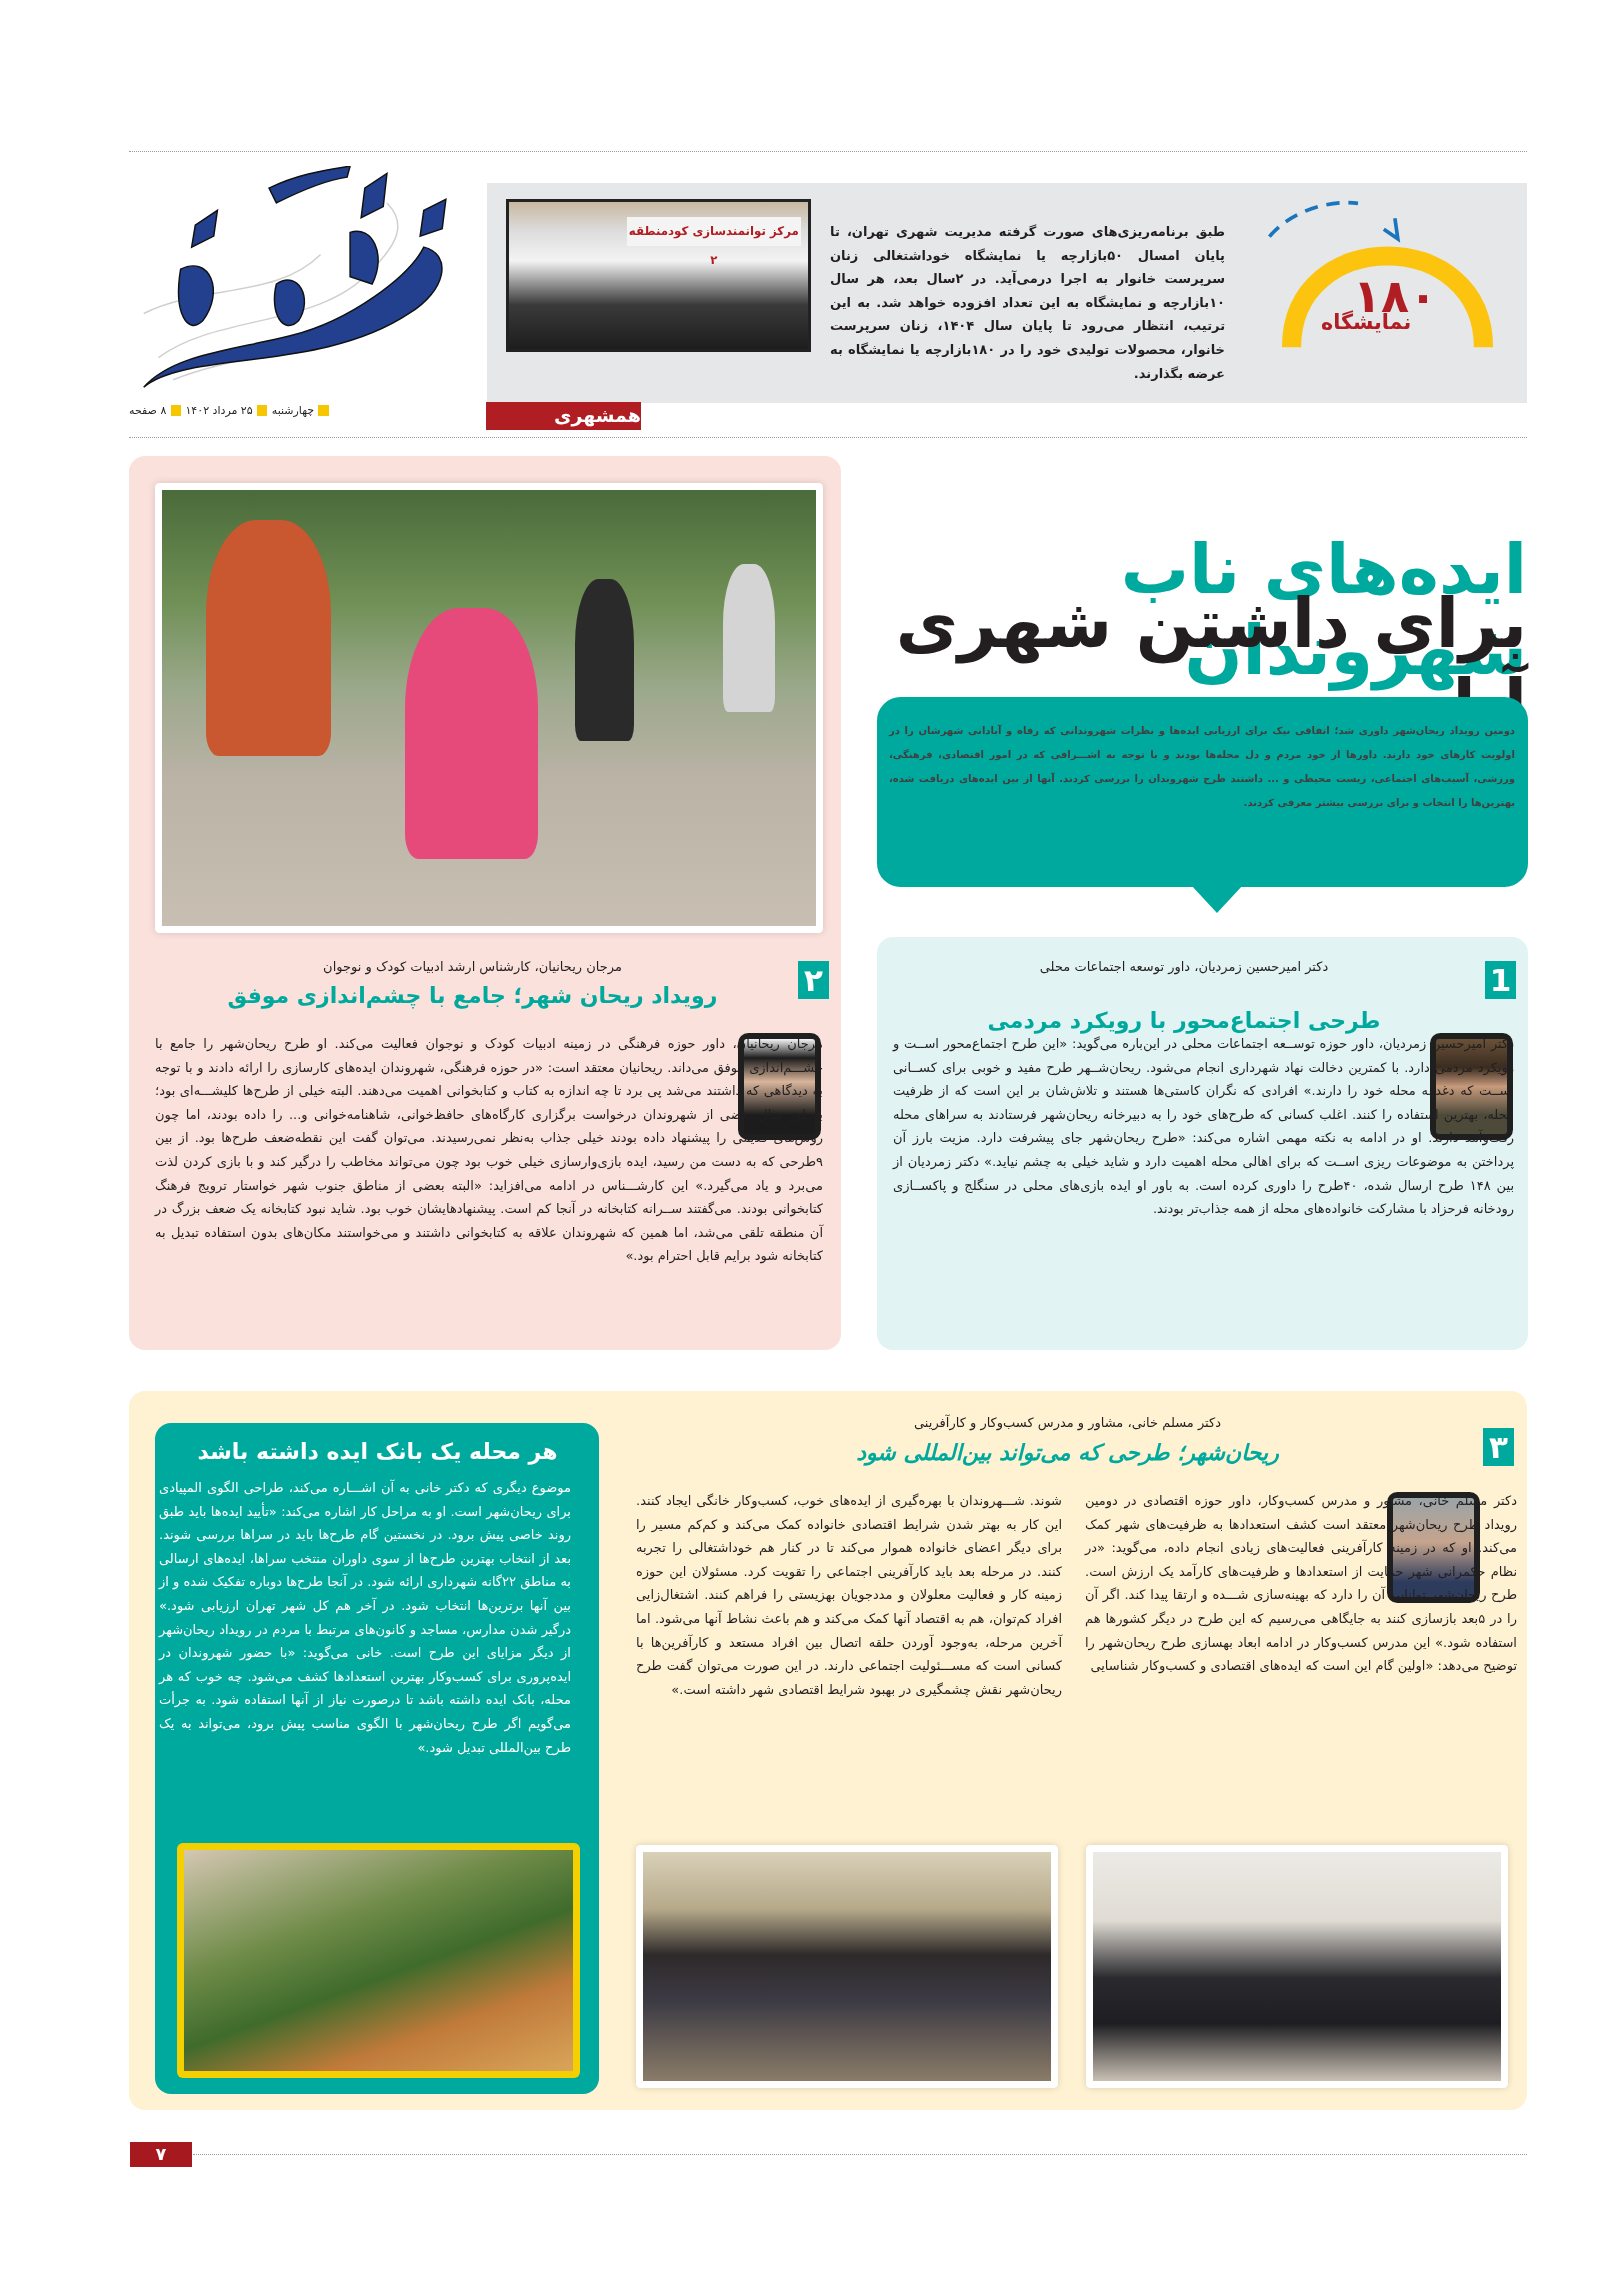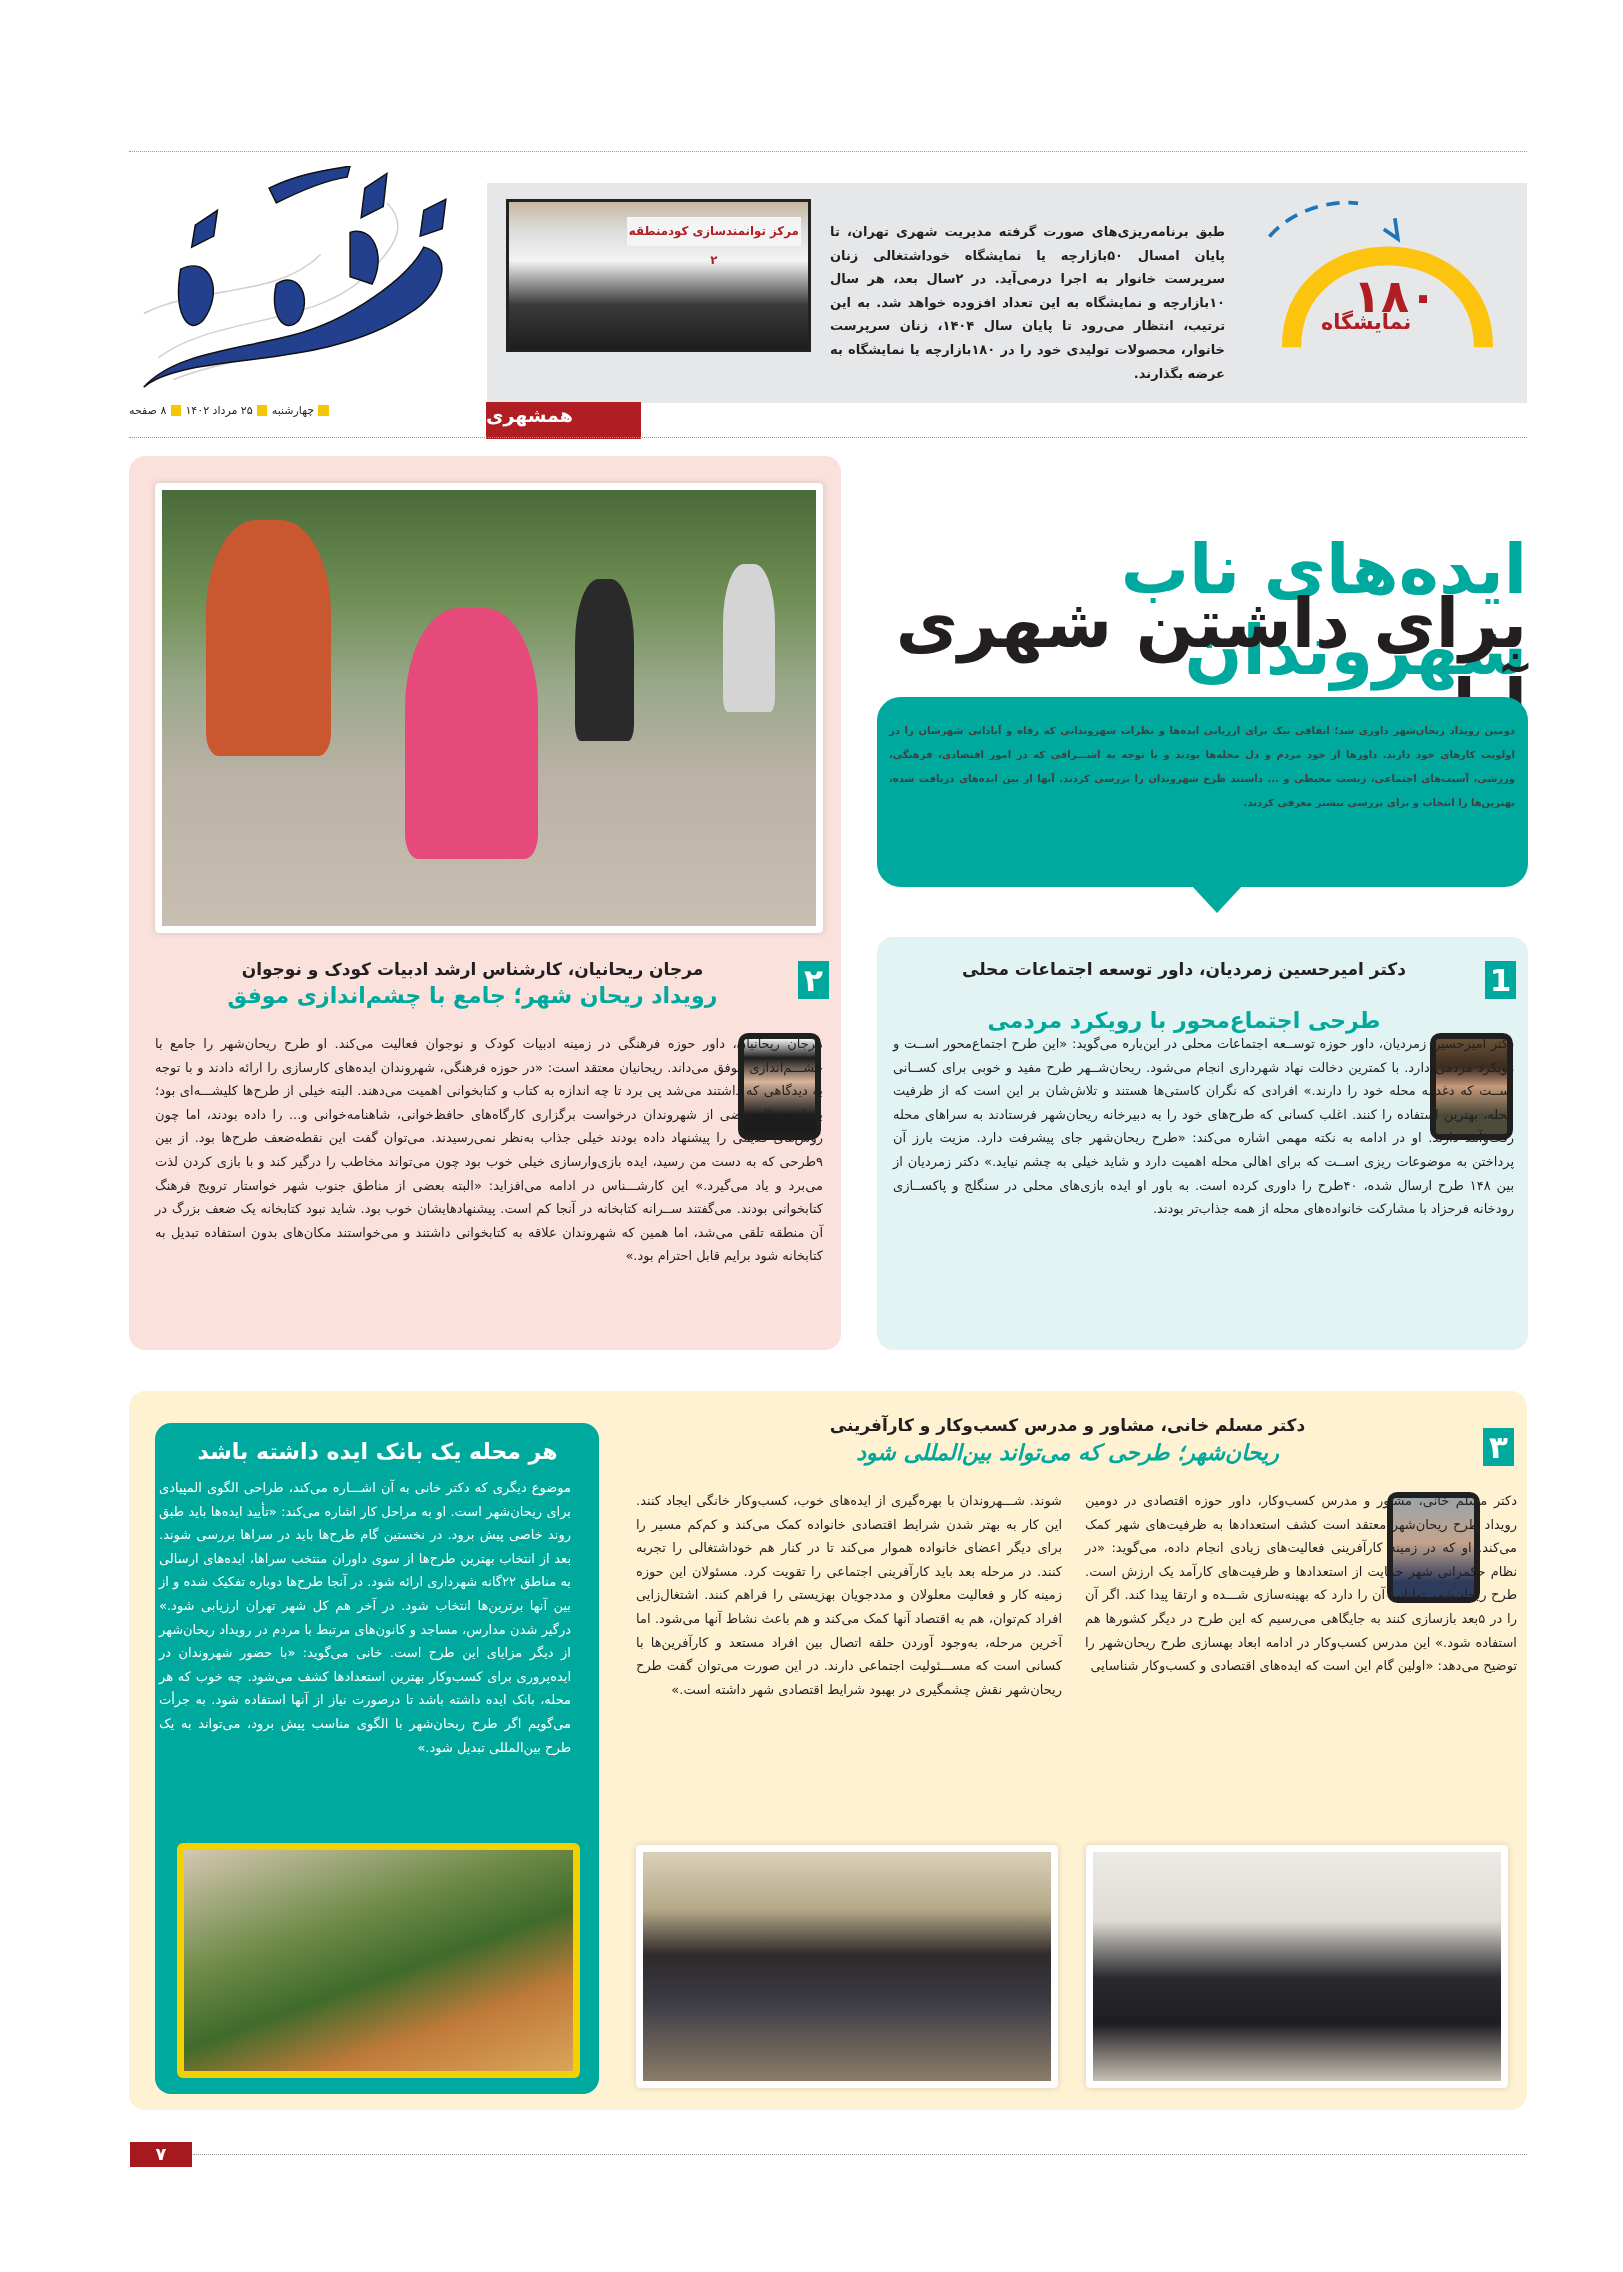--- a/index.html
+++ b/index.html
@@ -12,42 +12,42 @@
   
   #top-rule { left: 129px; top: 151px; width: 1398px; }
   #masthead { left: 129px; top: 166px; width: 339px; height: 236px; }
   #teaser-box { left: 487px; top: 183px; width: 1040px; height: 220px; background: #e6e7e8; }
   #teaser-photo { left: 506px; top: 199px; width: 305px; height: 153px; border: 3px solid #222; background: linear-gradient(180deg,#c8b8a0 0%,#ddd 20%,#f3f3f3 40%,#3a3a3a 70%,#1d1d1d 100%); overflow: hidden; padding-left: 34px; }
   #teaser-photo .banner { position:absolute; top:14.8px; left:118px; right:7.4px; height:29.5px; background:#f4f4f4; color:#b01e23; font-size:11.8px; font-weight:bold; text-align:center; line-height:29.5px; direction: rtl; }
   #teaser-text { left: 830px; top: 220px; width: 395px; font-size: 13px; line-height: 23.6px; font-weight: bold; color:#231f20; }
   #arch { left: 1262px; top: 196px; width: 251px; height: 155px; }
   #arch-num { left: 1321px; top: 273px; width: 148px; text-align: center; font-size: 46px; font-weight: bold; color: #b01e23; line-height: 46px; }
   #arch-label { left: 1321px; top: 310px; width: 148px; text-align: left; font-size: 20.7px; font-weight: bold; color: #b01e23; }
-  #brand-logo { left: 486px; top: 402px; width: 155px; height: 37px; background: #b01e23; color:#fff; font-weight:bold; font-size:19px; line-height:26.6px; text-align:left; direction: rtl; letter-spacing: 1.5px; }
+  #brand-logo { left: 486px; top: 402px; width: 155px; height: 28px; background: #b01e23; color:#fff; font-weight:bold; font-size:19px; line-height:26.6px; text-align:right; direction: rtl; letter-spacing: 1.5px; }
   #date-line { left: 129px; top: 404px; font-size: 11px; color:#231f20; direction: rtl; display:flex; gap:4.4px; align-items:center; }
   .ysq { display:inline-block; width:10.3px; height:10.3px; background:#f6c700; }
   #mid-rule { left: 129px; top: 437px; width: 1398px; }
 
   
   #headline-1 { left: 878px; top: 487px; width: 649px; font-size: 68px; font-weight: bold; color: #00a99d; text-align: right; line-height: 81px; margin-top: 42px; }
   #headline-2 { left: 878px; top: 583px; width: 649px; font-size: 68px; font-weight: bold; color: #231f20; text-align: right; line-height: 81px; }
 
   
   #lead-bubble { left: 877px; top: 697px; width: 651px; height: 190px; background: #00a99d; border-radius: 23.6px; }
   #lead-tail { left: 1191px; top: 885px; width: 0; height: 0; border-left: 26.6px solid transparent; border-right: 26.6px solid transparent; border-top: 28px solid #00a99d; }
   #lead-text { left: 889px; top: 719px; width: 626px; font-size: 10px; line-height: 24px; font-weight: bold; color: #404040; }
 
   
   .card { position:absolute; border-radius: 16px; }
   #card-1 { left: 877px; top: 937px; width: 651px; height: 413px; background: #e1f3f2; }
   #card-2 { left: 129px; top: 456px; width: 712px; height: 894px; background: #fbe1dc; }
   #card-3 { left: 129px; top: 1391px; width: 1398px; height: 719px; background: #fff2d2; }
 
   .numbox { position:absolute; width: 31px; height: 38px; background: #00a99d; color:#fff; font-weight:bold; font-size:31px; text-align:center; line-height:38px; }
-  .byline { position:absolute; font-size: 17px; font-weight: bold; color:#231f20; text-align:center; direction: rtl; }
+  .byline { position:absolute; font-size: 13px; font-weight: normal; color:#231f20; text-align:center; direction: rtl; }
   .sec-title { position:absolute; font-size: 22px; font-weight: bold; color:#00a99d; text-align:center; direction: rtl; }
   .body { position:absolute; font-size: 13px; line-height: 23.6px; color:#231f20; }
   .portrait { position:absolute; background:#1f1f1f; border-radius: 10.3px; padding: 5.9px; }
   .portrait .ph { width:100%; height:100%; border-radius: 3px; }
 
   
   #kids-photo { left: 155px; top: 483px; width: 668px; height: 450px; background:#fff; padding: 7.4px; border-radius: 4.4px; box-shadow: 0 0 7.4px rgba(0,0,0,0.15); }
   #kids-photo .ph { width:100%; height:100%; background: linear-gradient(180deg,#4a6b3a 0%,#6f8f55 25%,#9aa88a 45%,#b9b2a5 65%,#c8bfb2 100%); position:relative; overflow:hidden; }
   .girl { position:absolute; border-radius: 40% 40% 10% 10%; }
 

